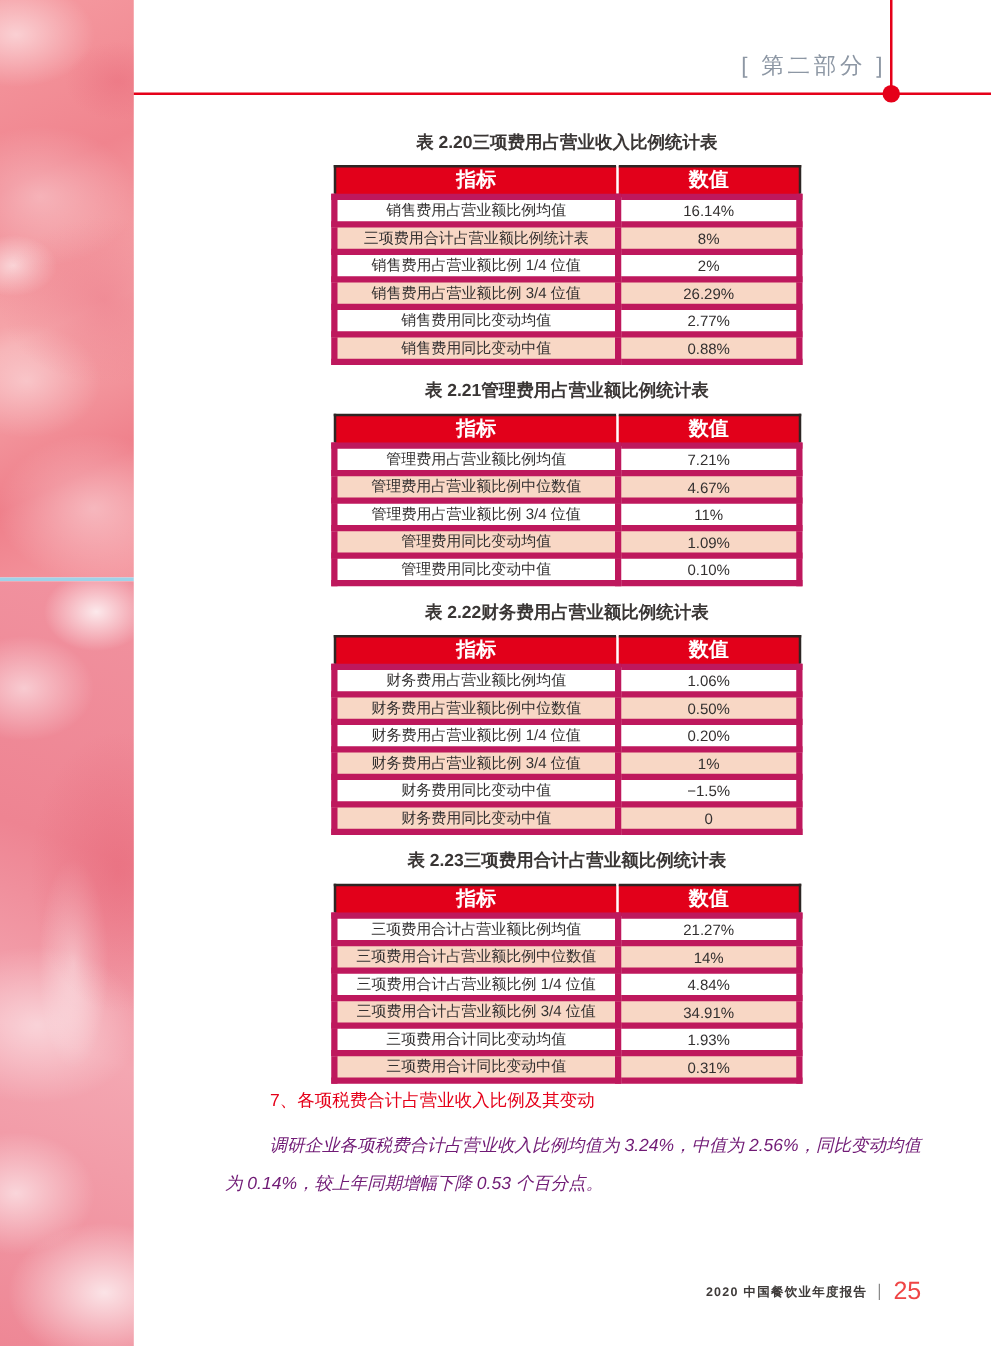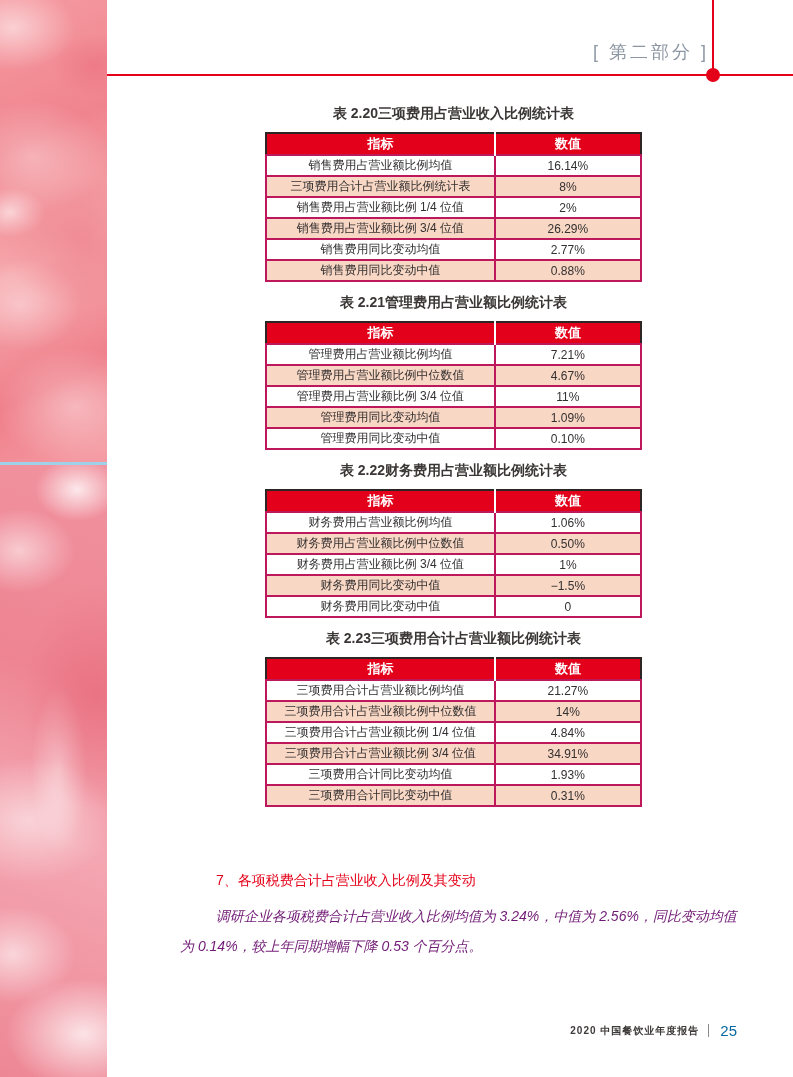--- a/index.html
+++ b/index.html
@@ -43,40 +43,40 @@
 
   
   .tables-wrap { position:absolute; left:265px; top:103px; width:377px; }
   .tbl-block { margin-bottom:10px; }
   .tbl-caption { text-align:center; font-size:14px; font-weight:bold; color:#3a3635; height:20px; line-height:20px; margin-bottom:9px; }
   .cap-no { }
   table.stat-table { width:100%; border-collapse:collapse; table-layout:fixed; border:2px solid #2d2523; }
   .stat-table col.c1 { width:61%; }
   .stat-table col.c2 { width:39%; }
   .stat-table th {
-    background:#e2001a; color:#ffffff; font-size:13px; font-weight:bold;
+    background:#e2001a; color:#ffffff; font-size:16px; font-weight:bold;
     height:22px; text-align:center; border-left:2px solid #ffffff; padding:0;
   }
   .stat-table th:first-child { border-left:none; }
   .stat-table td {
-    border:2px solid #be185d; height:21px; text-align:center;
+    border:5px solid #be185d; height:21px; text-align:center;
     font-size:12px; color:#333030; padding:0 2px; background:#ffffff;
   }
   .stat-table tbody tr:nth-child(even) td { background:#f8d7c5; }
 
   
   .section7 { position:absolute; left:180px; top:872px; width:558px; }
   .s7-heading { color:#e50019; font-size:14px; font-weight:normal; padding-left:36px; margin-bottom:11px; }
   .s7-para { font-size:14px; color:#701a75; line-height:30px; text-indent:2.55em;font-style:italic; }
 
   
   .footer { position:absolute; top:1022px; right:56px; display:flex; align-items:center; }
   .f-title { font-size:10px; font-weight:bold; color:#3e3a39; letter-spacing:1px; }
   .f-sep { width:1px; height:13px; background:#8a8a8a; margin:0 11px 0 9px; }
-  .f-page { font-size:15px; color:#0369a1; }
+  .f-page { font-size:20px; color:#ef4444; }
 </style>
 </head>
 <body>
 
 <div class="page">
 
   <div class="side-strip">
     <div class="strip-top"></div>
     <div class="strip-divider"></div>
     <div class="strip-bottom"></div>
@@ -190,20 +190,24 @@
       <tbody>
             <tr>
               <td>财务费用占营业额比例均值</td>
               <td>1.06%</td>
             </tr>
             <tr>
               <td>财务费用占营业额比例中位数值</td>
               <td>0.50%</td>
             </tr>
             <tr>
+              <td>财务费用占营业额比例 1/4 位值</td>
+              <td>0.20%</td>
+            </tr>
+            <tr>
               <td>财务费用占营业额比例 3/4 位值</td>
               <td>1%</td>
             </tr>
             <tr>
               <td>财务费用同比变动中值</td>
               <td>−1.5%</td>
             </tr>
             <tr>
               <td>财务费用同比变动中值</td>
               <td>0</td>

